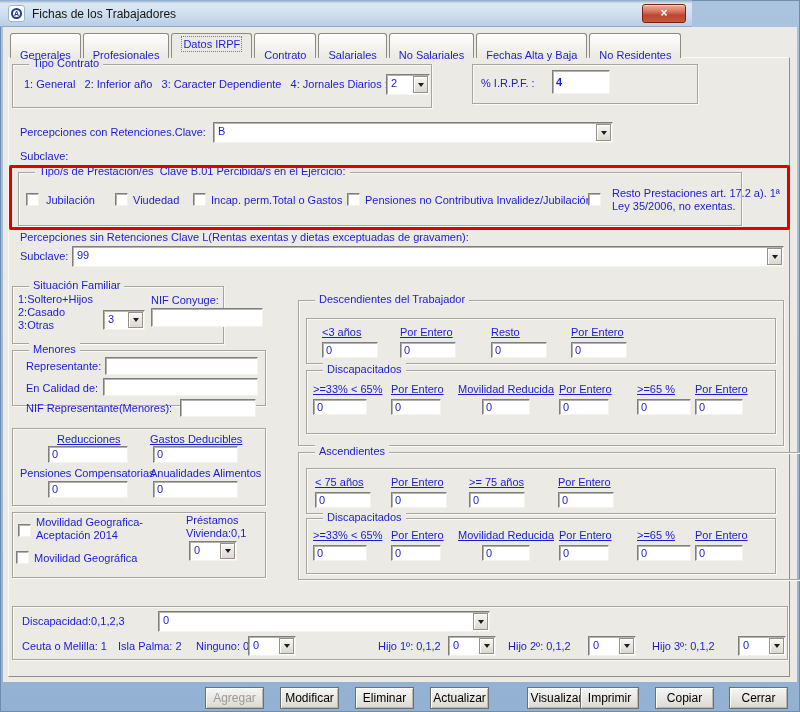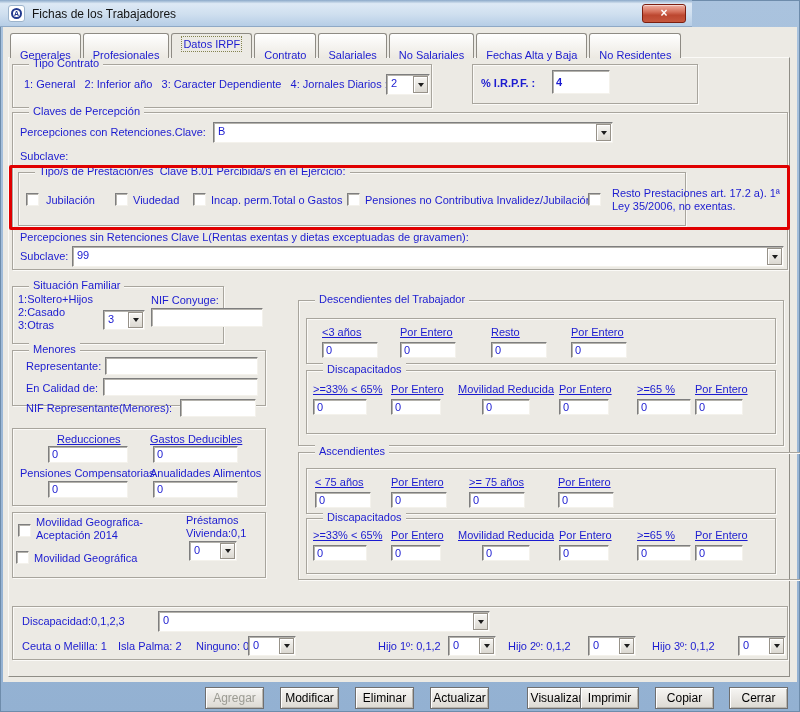--- a/index.html
+++ b/index.html
@@ -75,21 +75,21 @@
     box-shadow:1px 1px 0 #fbfaf7, inset 1px 1px 0 #fbfaf7;
   }
   .gb-title{
     position:absolute; top:-8px; left:16px; background:var(--gray);
     padding:0 4px; font-size:11px; line-height:13px; color:var(--blue); white-space:pre;
   }
   .lbl{
     position:absolute; color:var(--blue); font-size:11px; line-height:13px; white-space:pre;
   }
   .lbl.u{ text-decoration:underline; }
-  .lbl.b{ font-weight:bold; }
+  .lbl.b{ font-weight:normal; }
   .lbl.wrap{ white-space:normal; }
   .tb{
     position:absolute; background:#fff; color:var(--blue); font-size:11px;
     border:1px solid #7e7e7e; border-right-color:#f4f2ec; border-bottom-color:#f4f2ec;
     box-shadow: inset 1px 1px 0 #b4b2ac;
     padding:0 3px; overflow:hidden; white-space:pre; cursor:text;
   }
   .tb.b{ font-weight:bold; }
   .combo{
     position:absolute; background:#fff; color:var(--blue); font-size:11px;
@@ -167,33 +167,30 @@
   <div class="combo" style="left:386px;top:74px;width:44px;height:21px">
     <span class="val">2</span>
     <span class="dd">
         <span class="arr"></span>
       </span>
   </div>
   <div class="gb" style="left:472px;top:64px;width:226px;height:40px"></div>
   <span class="lbl b" style="left:481px;top:77px">% I.R.P.F. :</span>
   <div class="tb b" style="left:552px;top:70px;width:58px;height:24px;line-height:22px">4</div>
 
-  <div class="gb" style="left:12px;top:112px;width:776px;height:158px">
-    <span class="gb-title">Claves de Percepción</span>
-  </div>
   <span class="lbl" style="left:20px;top:126px">Percepciones con Retenciones.Clave:</span>
   <div class="combo" style="left:213px;top:122px;width:400px;height:21px">
     <span class="val">B</span>
     <span class="dd">
         <span class="arr"></span>
       </span>
   </div>
   <span class="lbl" style="left:20px;top:150px">Subclave:</span>
 
-  <div class="gb" style="left:18px;top:172px;width:668px;height:54px">
+  <div class="gb" style="left:18px;top:172px;width:724px;height:54px">
     <span class="gb-title">Tipo/s de Prestación/es  Clave B.01 Percibida/s en el Ejercicio:</span>
   </div>
   <span class="cb" style="left:26px;top:193px"></span>
   <span class="lbl" style="left:46px;top:194px">Jubilación</span>
   <span class="cb" style="left:115px;top:193px"></span>
   <span class="lbl" style="left:133px;top:194px">Viudedad</span>
   <span class="cb" style="left:193px;top:193px"></span>
   <span class="lbl" style="left:211px;top:194px">Incap. perm.Total o Gastos</span>
   <span class="cb" style="left:347px;top:193px"></span>
   <span class="lbl" style="left:365px;top:194px">Pensiones no Contributiva Invalidez/Jubilación</span>

